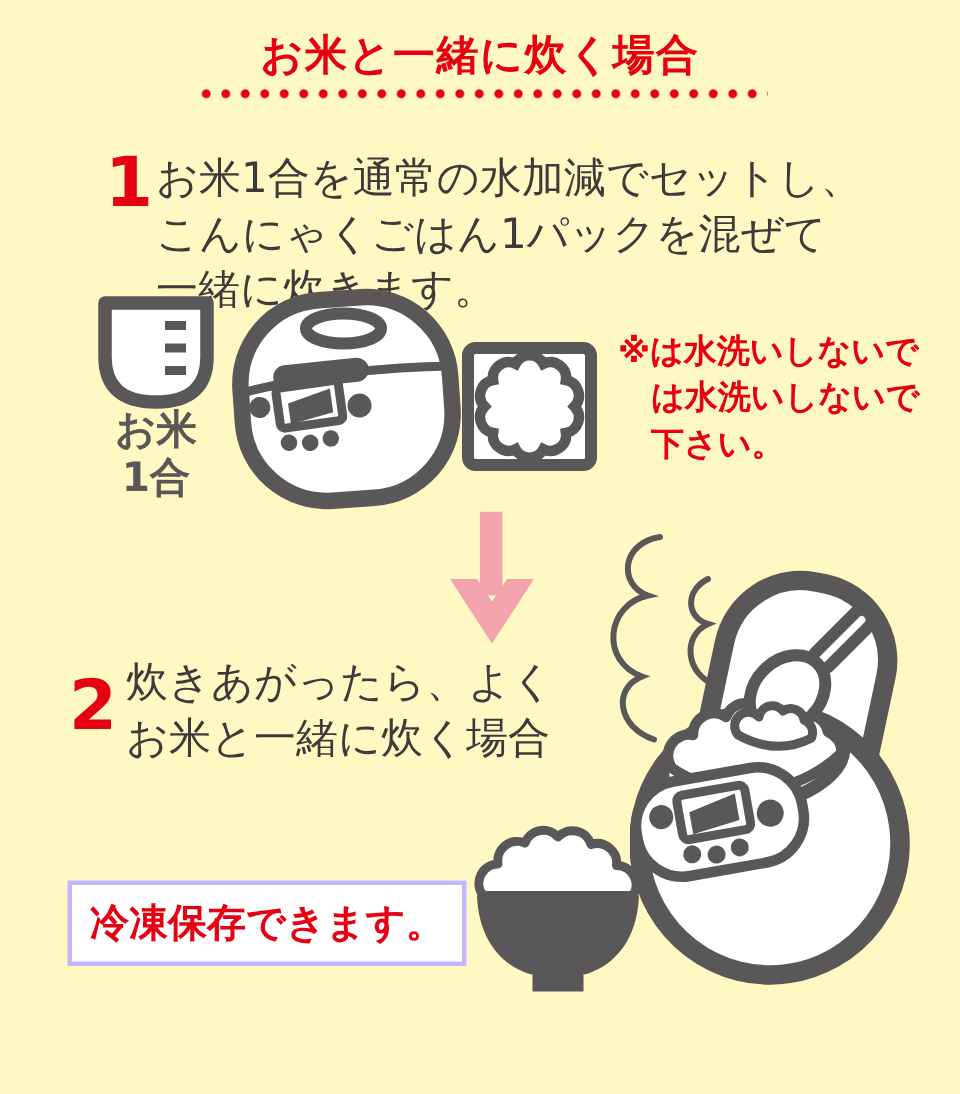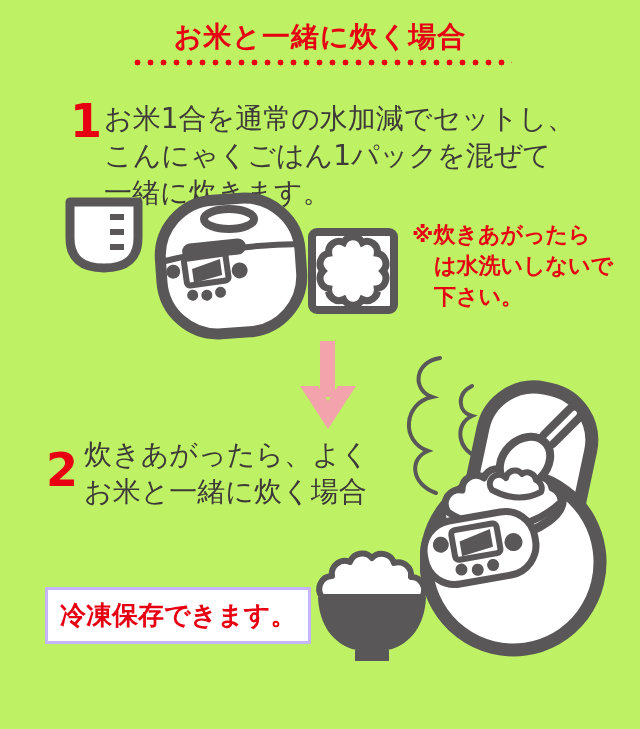--- a/index.html
+++ b/index.html
@@ -1,17 +1,17 @@
 <!DOCTYPE html>
 <html><head>
 <meta charset="utf-8">
 <style>
   html,body{margin:0;padding:0;background:#ffffff;}
   #canvas{
-    position:relative;width:640px;height:729px;background:#bef264;overflow:hidden;
+    position:relative;width:640px;height:729px;background:#fef9c3;overflow:hidden;
     font-family:"DejaVu Sans","Liberation Sans",sans-serif;
   }
   .abs{position:absolute;}
   
   .title{
     top:18px;left:0;width:640px;text-align:center;
     font-size:28px;font-weight:bold;color:#e60012;letter-spacing:1px;
   }
   .dotted-line{
     top:58px;left:131px;width:381px;height:9px;
@@ -58,20 +58,24 @@
     <div class="l2">こんにゃくごはん1パックを混ぜて</div>
     <div class="l3">一緒に炊きます。</div>
   </div>
 
   <svg class="abs" style="top:196px;left:62px;" width="84" height="78" viewBox="0 0 84 78">
     <path d="M8 6 H76 V42 Q76 72 42 72 Q8 72 8 42 Z" fill="#ffffff" stroke="#595757" stroke-width="9" stroke-linejoin="round"></path>
     <line x1="48" y1="21" x2="62" y2="21" stroke="#595757" stroke-width="6"></line>
     <line x1="48" y1="36" x2="62" y2="36" stroke="#595757" stroke-width="6"></line>
     <line x1="48" y1="51" x2="62" y2="51" stroke="#595757" stroke-width="6"></line>
   </svg>
+  <div class="abs cup-label">
+    <div>お米</div>
+    <div>1合</div>
+  </div>
 
   <svg class="abs" style="top:190px;left:152px;" width="158" height="152" viewBox="0 0 158 152">
     <g stroke="#595757" fill="#ffffff" stroke-linecap="round" stroke-linejoin="round">
       <rect x="9" y="9" width="140" height="134" rx="56" ry="56" stroke-width="11" transform="rotate(-4 79 76)"></rect>
       <ellipse cx="77" cy="29" rx="25" ry="10" stroke-width="8"></ellipse>
       <path d="M9 72 Q75 55 149 54" fill="none" stroke-width="6"></path>
       <rect x="30" y="51" width="64" height="16" rx="8" fill="#595757" stroke="none" transform="rotate(-6 62 59)"></rect>
       <g transform="rotate(-8 55 85)">
         <circle cx="22" cy="77" r="7" fill="#595757" stroke="none"></circle>
         <rect x="34" y="66" width="42" height="27" rx="3" stroke-width="6"></rect>
@@ -86,21 +90,21 @@
 
   <svg class="abs" style="top:226px;left:306px;" width="94" height="90" viewBox="0 0 94 90">
     <rect x="6" y="6" width="82" height="78" rx="5" fill="#ffffff" stroke="#595757" stroke-width="8"></rect>
     <path d="M77 45 A10.5 10.5 0 0 1 71.3 62.6 A10.5 10.5 0 0 1 56.3 73.5 A10.5 10.5 0 0 1 37.7 73.5
              A10.5 10.5 0 0 1 22.7 62.6 A10.5 10.5 0 0 1 17 45 A10.5 10.5 0 0 1 22.7 27.4
              A10.5 10.5 0 0 1 37.7 16.5 A10.5 10.5 0 0 1 56.3 16.5 A10.5 10.5 0 0 1 71.3 27.4
              A10.5 10.5 0 0 1 77 45 Z" fill="#ffffff" stroke="#595757" stroke-width="7"></path>
   </svg>
 
   <div class="abs note">
-    <div>※炊きあがったら</div>
+    <div>※は水洗いしないで</div>
     <div class="ind">は水洗いしないで</div>
     <div class="ind">下さい。</div>
   </div>
 
   <svg class="abs" style="top:341px;left:299px;" width="58" height="90" viewBox="0 0 58 90">
     <rect x="21" y="0" width="15" height="56" fill="#f3a3ab"></rect>
     <path d="M29 88 L1 45 H19 L29 60 L39 45 H57 Z" fill="#f3a3ab"></path>
   </svg>
 
   <svg class="abs" style="top:352px;left:378px;" width="115" height="150" viewBox="0 0 115 150">

